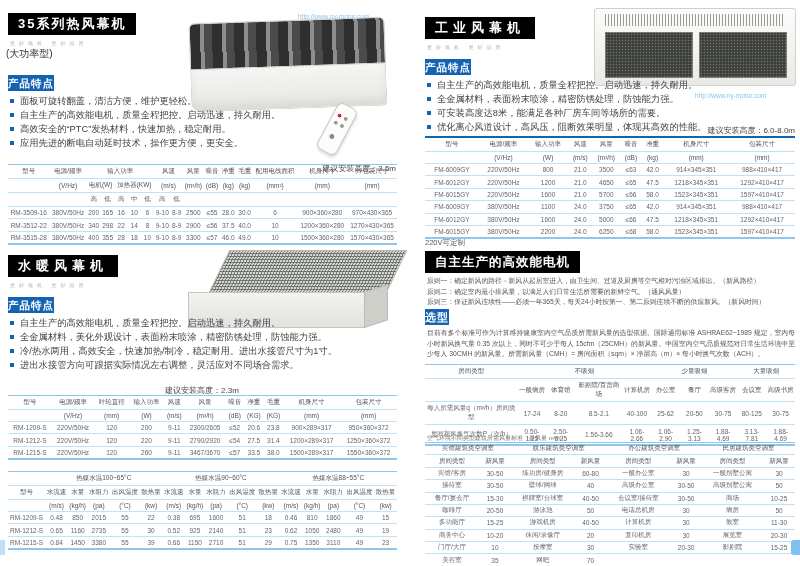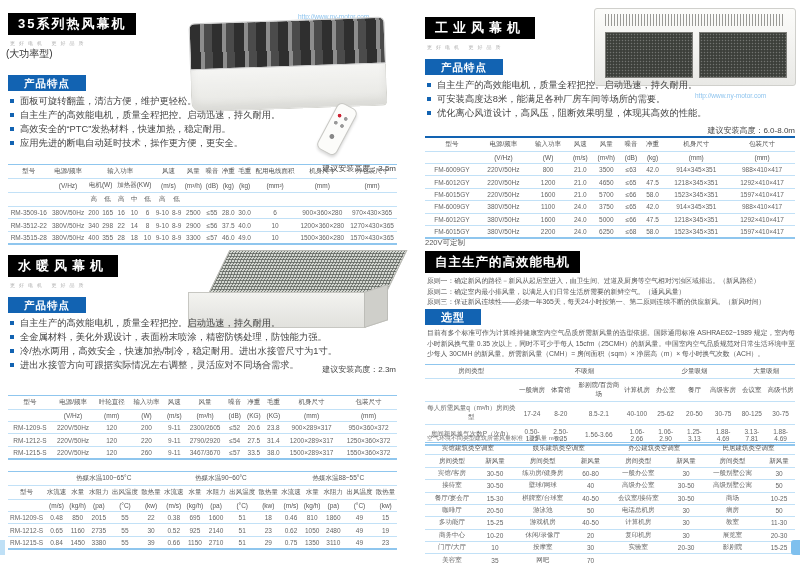--- a/index.html
+++ b/index.html
@@ -3,21 +3,21 @@
 <meta charset="utf-8">
 <style>
   html,body{margin:0;padding:0;}
   body{width:800px;height:566px;position:relative;background:#fff;overflow:hidden;
        font-family:"Liberation Sans",sans-serif;color:#333;}
   .tbar{position:absolute;background:#000000;color:#fff;font-weight:bold;
         font-size:13px;line-height:16px;padding:3px 10px;letter-spacing:2px;white-space:nowrap;}
   .tagline{position:absolute;font-size:5px;color:#b0b0b0;letter-spacing:4px;white-space:nowrap;}
   .subtitle{position:absolute;font-size:10px;color:#333;}
   .feat-label{position:absolute;background:#1263b2;color:#fff;font-weight:bold;
-        font-size:10.5px;line-height:12px;padding:2px 16px;letter-spacing:1px;white-space:nowrap;}
+        font-size:10.5px;line-height:12px;padding:2px 0;letter-spacing:1px;white-space:nowrap;}
   .feats{position:absolute;}
   .feats .bullet{font-size:9.3px;color:#444;line-height:14px;padding-left:10px;position:relative;}
   .feats .bullet::before{content:"";position:absolute;left:0;top:5px;width:4px;height:4px;background:#1263b2;}
   .install{position:absolute;font-size:8px;color:#444;text-align:right;}
   .url{position:absolute;font-size:6.5px;color:#8ec4ee;}
   .note-r{position:absolute;font-size:7.5px;color:#555;text-align:left;}
   .para{position:absolute;font-size:6.8px;color:#555;line-height:10.5px;text-align:justify;}
   .para .pline{white-space:nowrap;}
   .small-note{position:absolute;font-size:6px;color:#777;}
 
@@ -200,21 +200,21 @@
   <div class="w-side"></div>
 </div>
 
 <div class="feat-label" style="left:8px;top:297px;">产品特点</div>
 <div class="feats" style="left:10px;top:316px;width:350px;">
     <div class="bullet">自主生产的高效能电机，质量全程把控。启动迅速，持久耐用。</div>
     <div class="bullet">全金属材料，美化外观设计，表面粉末喷涂，精密防锈处理，防蚀能力强。</div>
     <div class="bullet">冷/热水两用，高效安全，快速加热/制冷，稳定耐用。进出水接管尺寸为1寸。</div>
     <div class="bullet">进出水接管方向可跟据实际情况左右调整，灵活应对不同场合需求。</div>
   </div>
-<div class="install" style="left:8px;top:364px;width:388px;">建议安装高度：2.3m</div>
+<div class="install" style="left:8px;top:385px;width:388px;text-align:center;">建议安装高度：2.3m</div>
 
 <table class="spec" style="left:8px;top:395px;width:389px;">
   <thead>
       <tr>
         <th>型号</th>
         <th>电源/频率</th>
         <th>叶轮直径</th>
         <th>输入功率</th>
         <th>风速</th>
         <th>风量</th>
@@ -389,20 +389,21 @@
 
 <div class="img-ind">
   <div class="i-vents"></div>
   <div class="i-mesh" style="left:10px;"></div>
   <div class="i-mesh" style="left:104px;"></div>
 </div>
 
 <div class="feat-label" style="left:425px;top:59px;">产品特点</div>
 <div class="feats" style="left:427px;top:78px;width:300px;">
     <div class="bullet">自主生产的高效能电机，质量全程把控。启动迅速，持久耐用。</div>
+    <div class="bullet">全金属材料，表面粉末喷涂，精密防锈处理，防蚀能力强。</div>
     <div class="bullet">可安装高度达8米，能满足各种厂房车间等场所的需要。</div>
     <div class="bullet">优化离心风道设计，高风压，阻断效果明显，体现其高效的性能。</div>
   </div>
 <div class="url" style="left:695px;top:92px;">http://www.ny-motor.com</div>
 <div class="install" style="left:425px;top:125px;width:370px;">建议安装高度：6.0-8.0m</div>
 
 <table class="spec dark-top" style="left:425px;top:136px;width:370px;">
   <thead>
       <tr>
         <th>型号</th>

